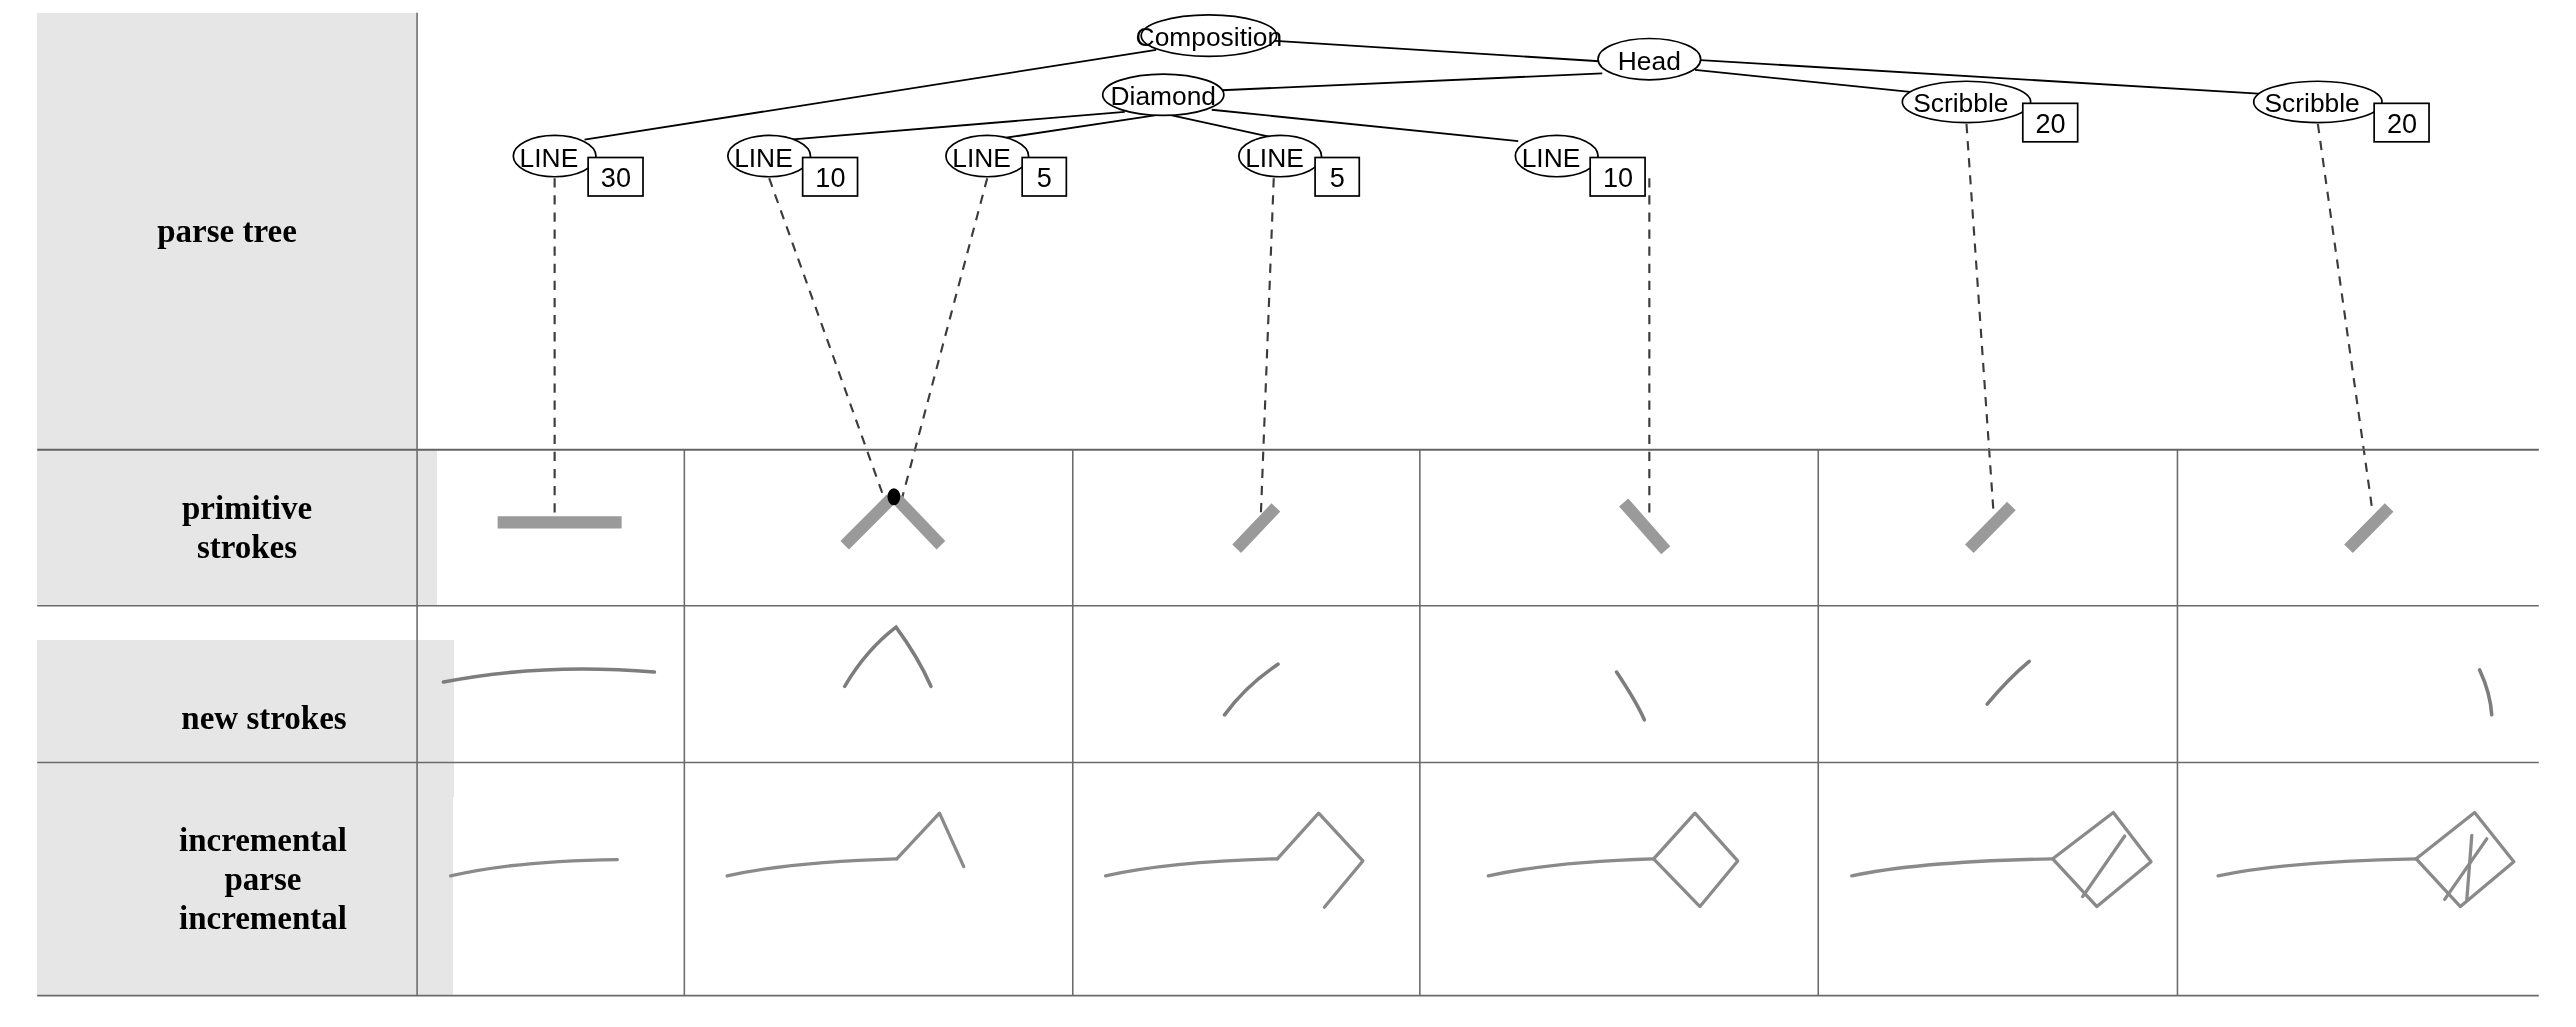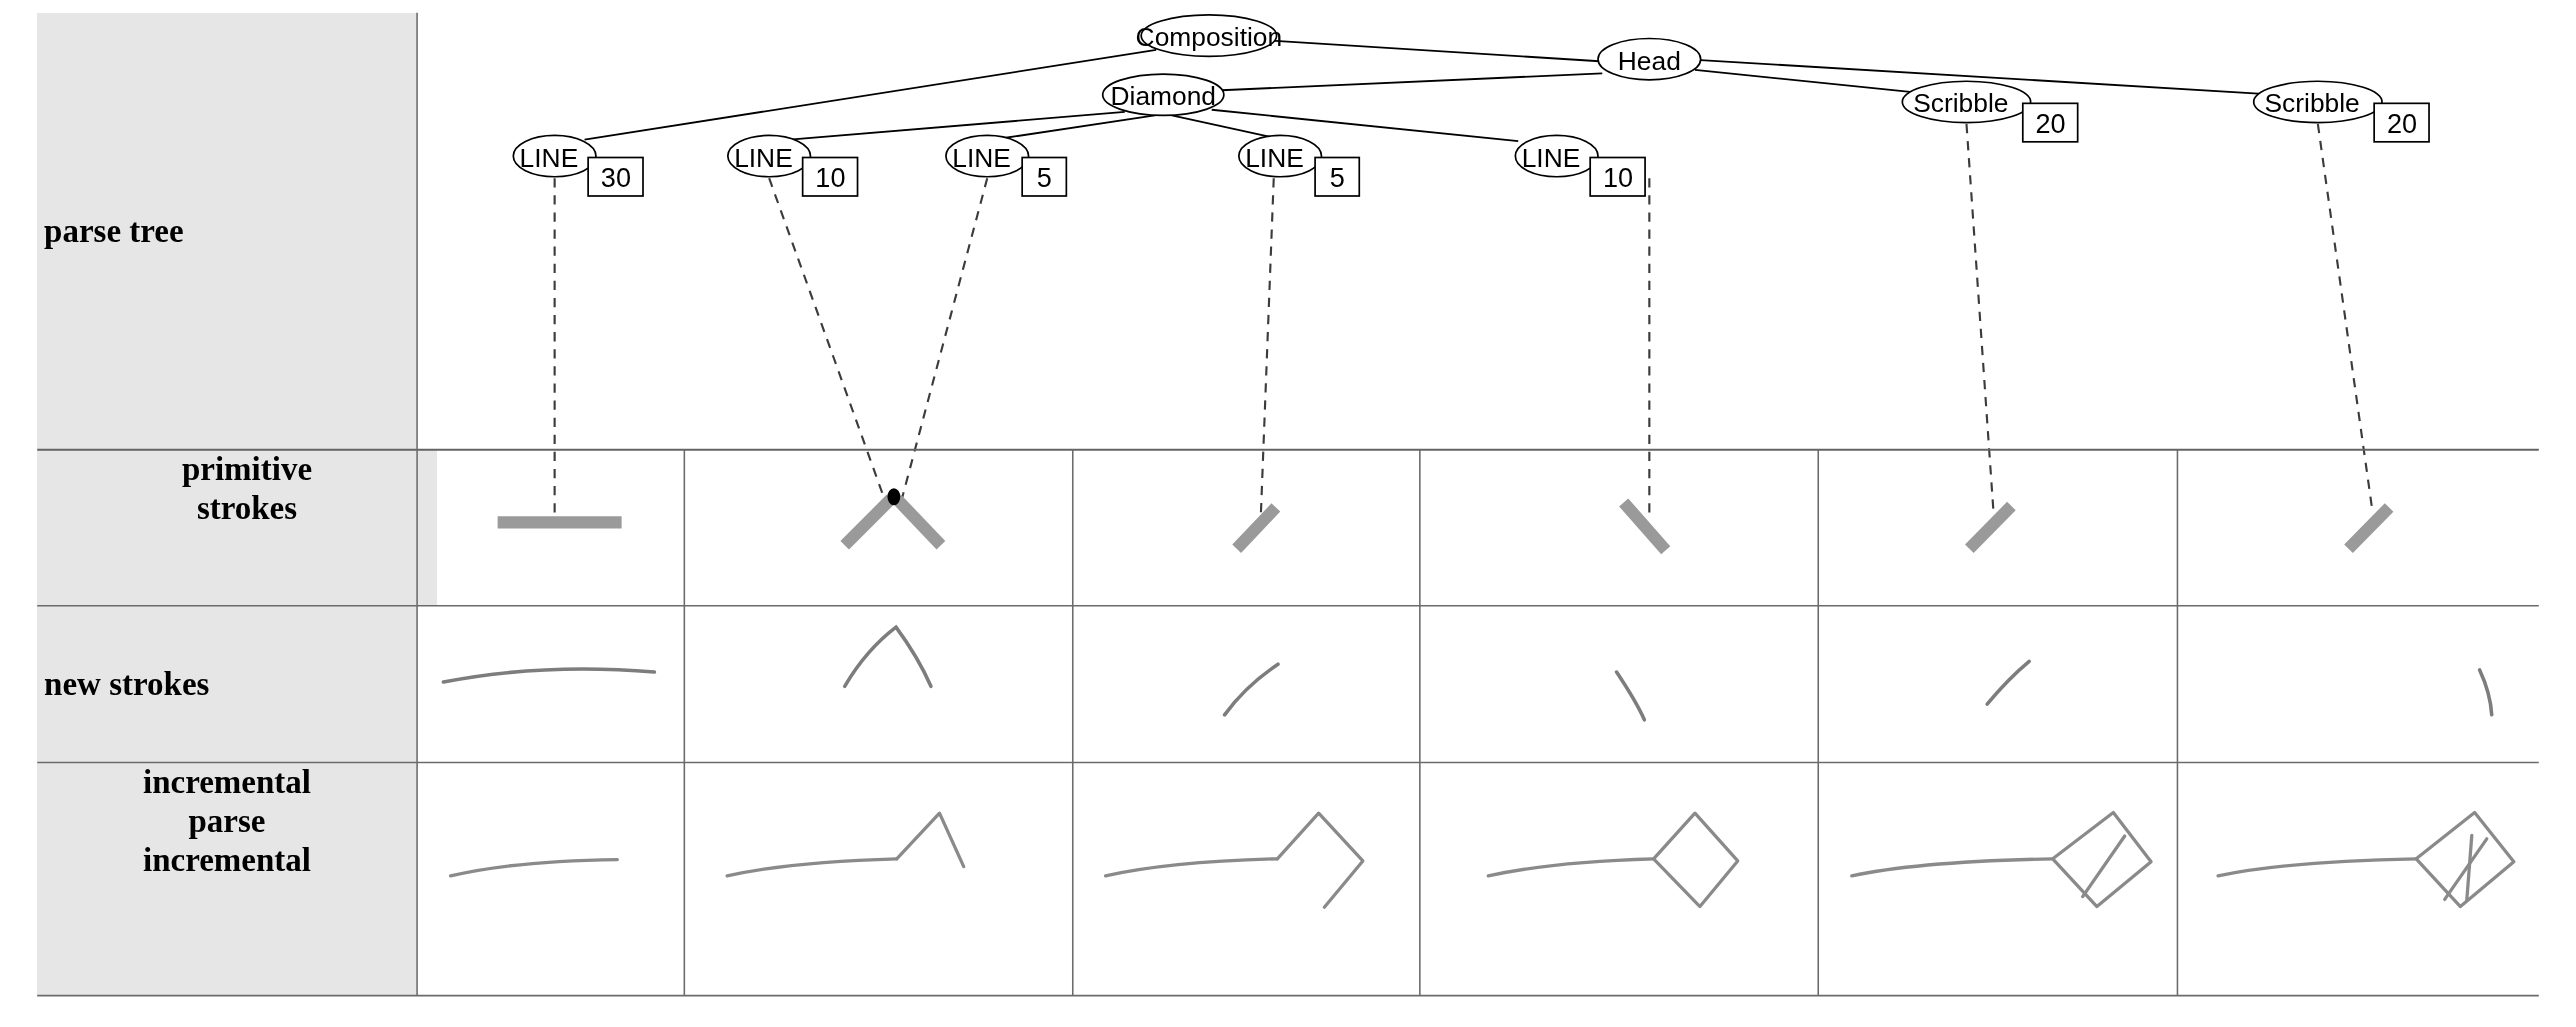--- a/index.html
+++ b/index.html
@@ -2,21 +2,21 @@
 <html style="font-size:11.4px"><head>
 <meta charset="utf-8">
 <style>
   html,body{margin:0;padding:0;background:#fff;}
   body{width:2576px;height:1027px;font-family:"Liberation Serif",serif;overflow:hidden;}
   #stage{position:relative;width:2576px;height:1027px;}
   #stage svg{position:absolute;left:0;top:0;width:2576px;height:1027px;}
   .rowlabel{
     position:absolute;left:37px;width:380px;
     background:#e6e6e6;
-    display:flex;align-items:center;
+    display:flex;align-items:center;justify-content:center;
     text-align:center;font-weight:bold;color:#000;
     font-family:"Liberation Serif",serif;
     font-size:33px;line-height:1.18;
   }
   .rowlabel span{display:block;padding:0 7.1px;}
   .nodetext{
     font-family:"Liberation Sans",sans-serif;
     font-size:37px;fill:#000;text-anchor:middle;dominant-baseline:central;
   }
   .costtext{
@@ -41,25 +41,25 @@
 
   <div class="rowlabel" style="top:13px;height:437px;">
     <span>parse tree</span>
   </div>
 
   <div class="rowlabel" style="top:450px;height:156px;flex-direction:column;padding-left:20px;">
     <span>primitive</span>
     <span>strokes</span>
   </div>
 
-  <div class="rowlabel" style="top:606px;height:157px;">
+  <div class="rowlabel" style="top:640px;height:157px;padding-left:37px;">
     <span>new strokes</span>
   </div>
 
-  <div class="rowlabel" style="top:763px;height:233px;flex-direction:column;">
+  <div class="rowlabel" style="top:763px;height:233px;flex-direction:column;padding-left:36px;">
     <span>incremental</span>
     <span>parse</span>
     <span>incremental</span>
   </div>
 
   <svg viewBox="0 0 3614 1441" xmlns="http://www.w3.org/2000/svg">
 
     <g>
       <line class="treeedge" x1="1622" y1="70" x2="820" y2="196"></line>
       <line class="treeedge" x1="1784" y1="57" x2="2244" y2="86"></line>

